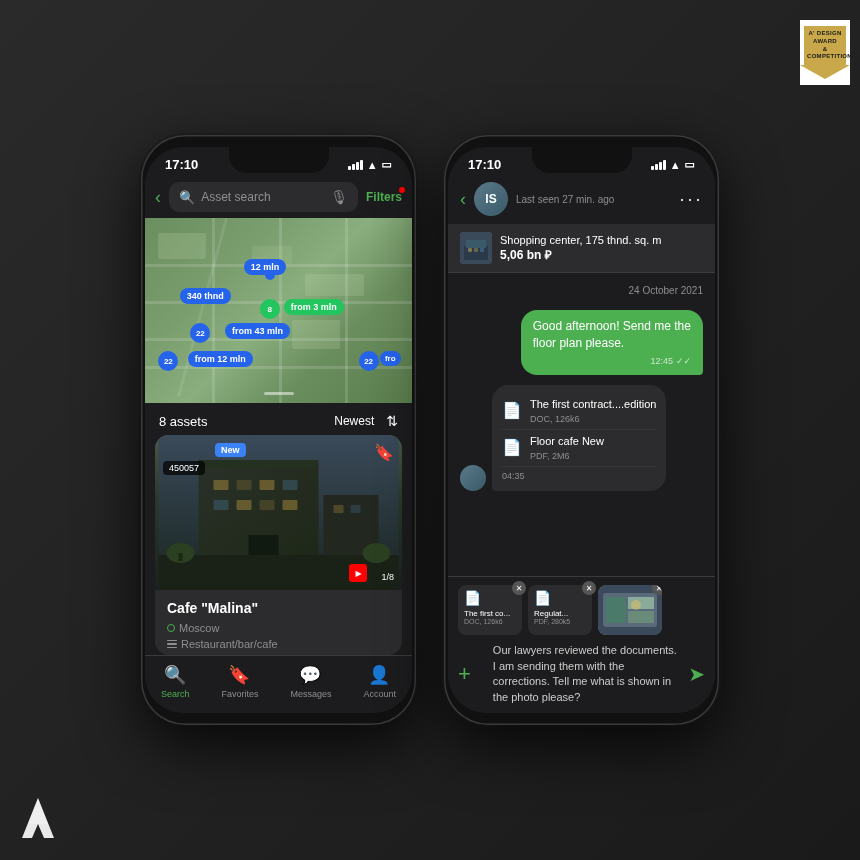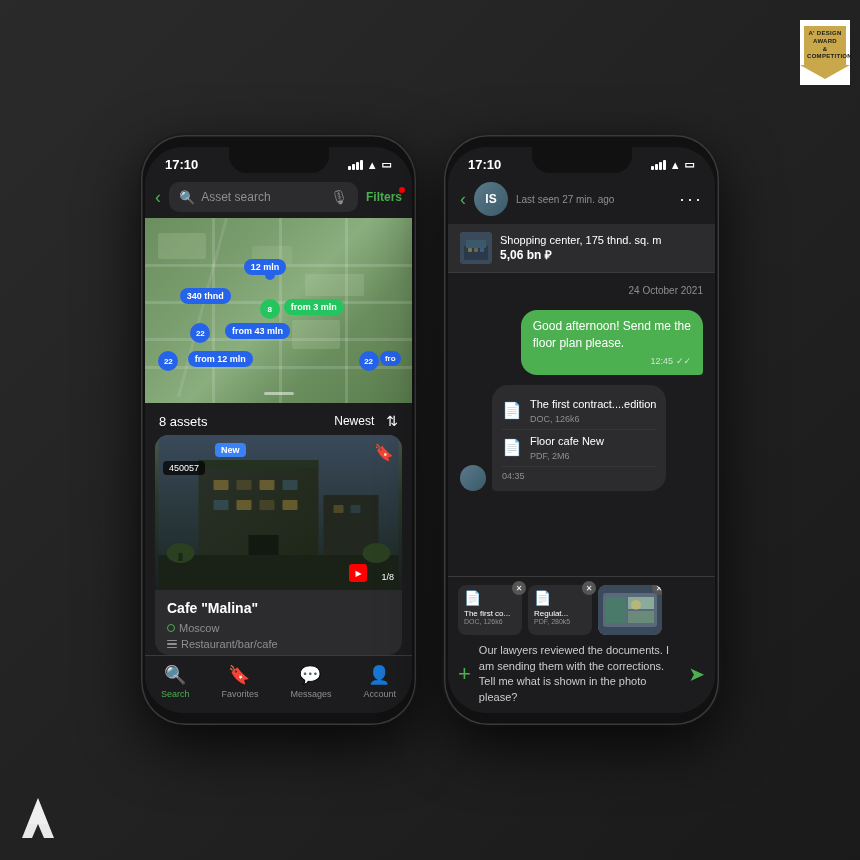--- a/index.html
+++ b/index.html
@@ -505,20 +505,21 @@
     }
     .add-btn { color: #4CAF50; font-size: 22px; cursor: pointer; }
     .message-input {
       flex: 1;
       background: transparent;
       color: white;
       font-size: 11px;
       border: none;
       outline: none;
       line-height: 1.4;
+      margin-left: 14px;
     }
     .send-btn { color: #4CAF50; font-size: 20px; cursor: pointer; }
 
     
     .a-logo {
       position: absolute;
       bottom: 20px;
       left: 20px;
       width: 36px;
       height: 44px;

